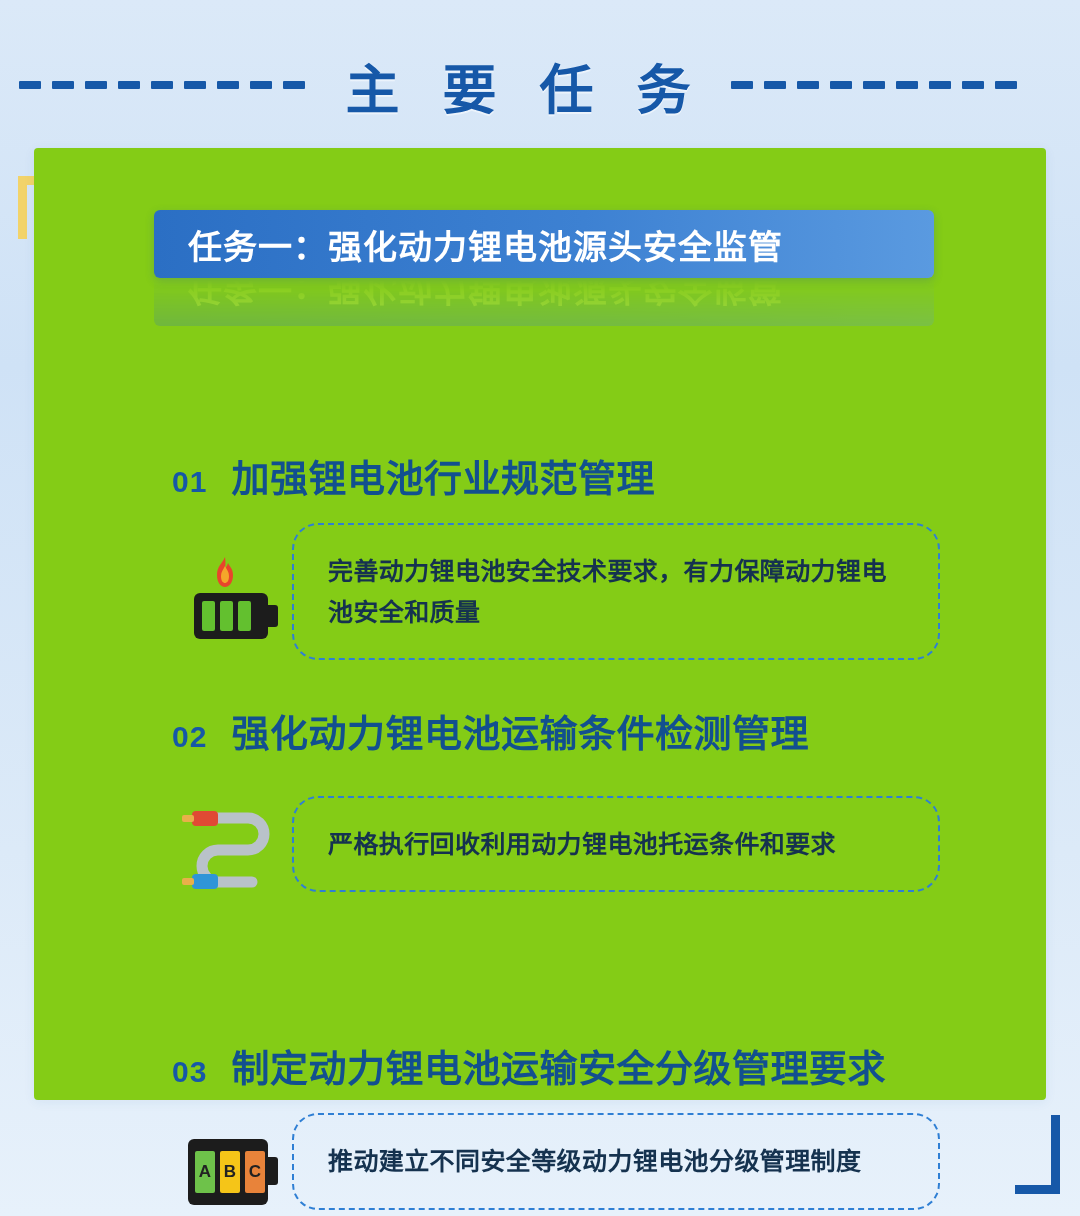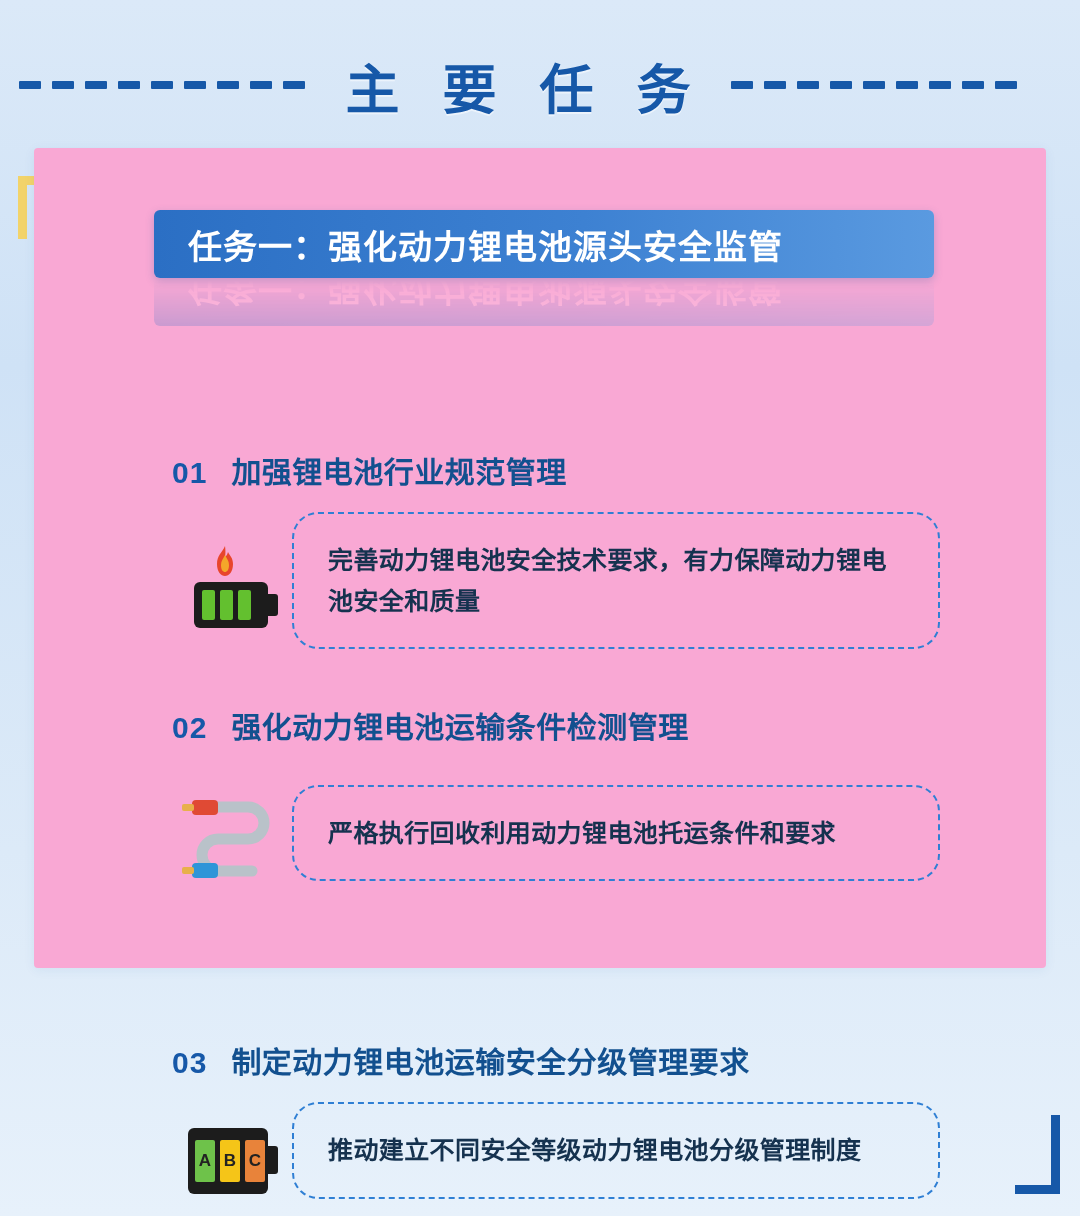--- a/index.html
+++ b/index.html
@@ -46,22 +46,22 @@
     white-space: nowrap;
     text-shadow: 0 2px 0 rgba(255,255,255,0.5);
   }
 
   
   .panel {
     position: absolute;
     left: 34px;
     top: 148px;
     width: 1012px;
-    height: 820px;
-    background: #f9a8d4;
+    height: 952px;
+    background: #84cc16;
     border-radius: 4px;
     box-shadow: 0 2px 12px rgba(30,80,150,0.07);
   }
   .corner-tl {
     position: absolute;
     left: 18px;
     top: 176px;
     width: 36px;
     height: 54px;
     border-left: 9px solid #f2d36a;
@@ -124,21 +124,21 @@
     align-items: baseline;
     padding-left: 126px;
   }
   .sec-num {
     font-size: 30px;
     font-weight: 700;
     color: #1658a8;
     letter-spacing: 1px;
   }
   .sec-title {
-    font-size: 30px;
+    font-size: 38px;
     font-weight: 700;
     color: #12508f;
     margin-left: 24px;
     letter-spacing: 0.5px;
   }
   .section-body {
     display: flex;
     align-items: center;
     margin-top: 20px;
     padding-left: 126px;

